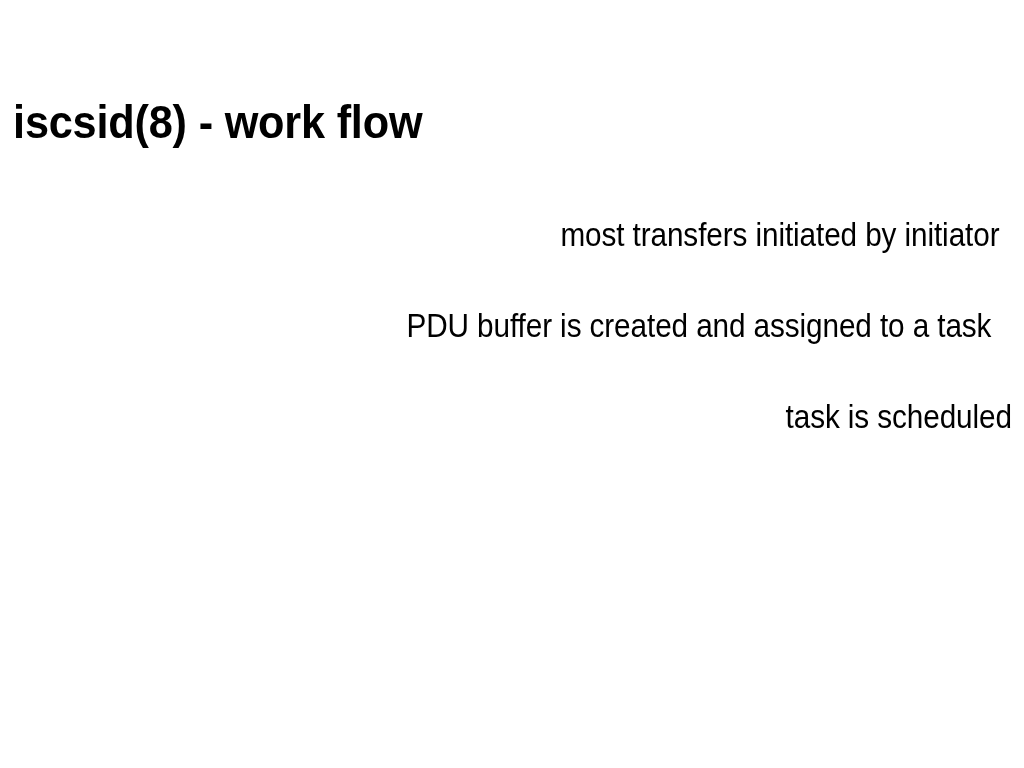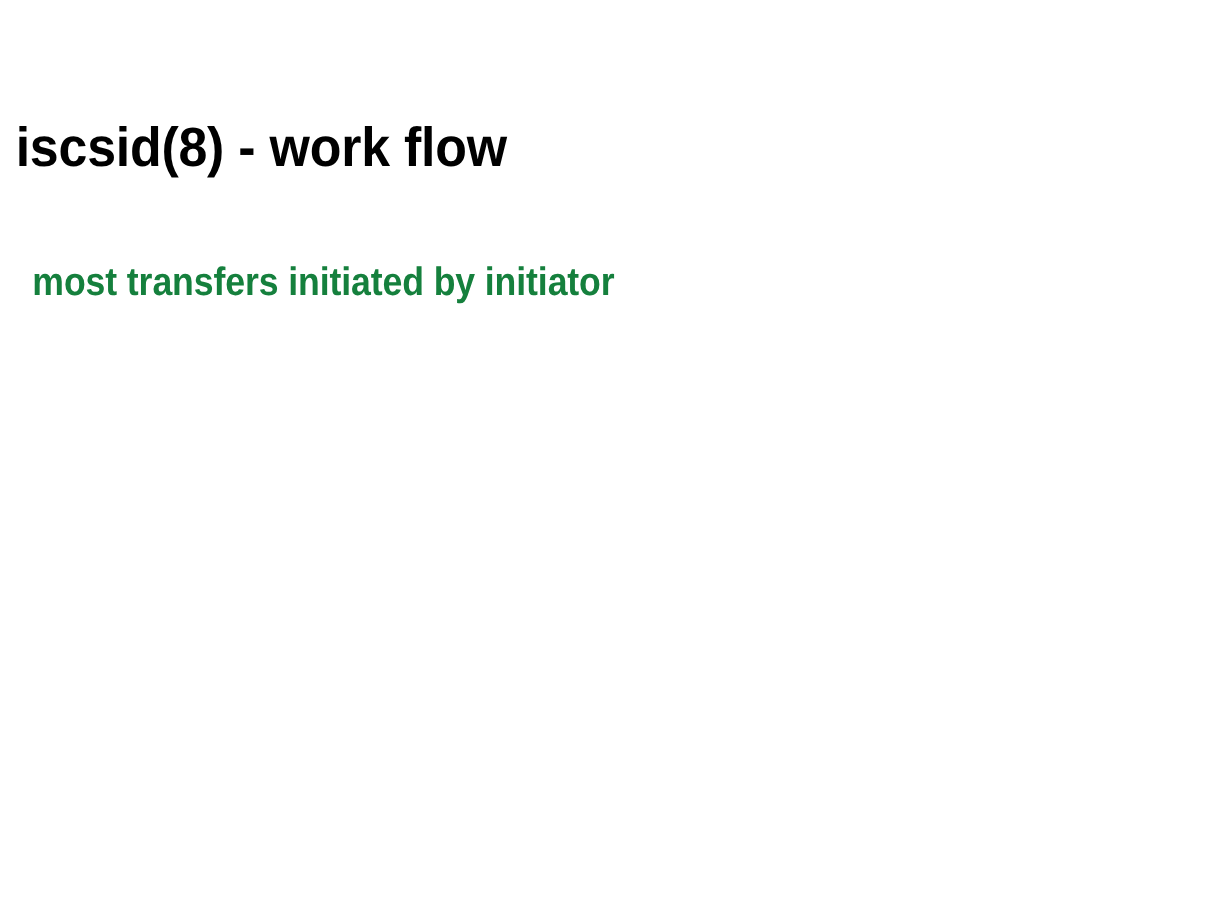--- a/index.html
+++ b/index.html
@@ -46,25 +46,25 @@
   
   .body-block {
     position: absolute;
     left: 0;
     top: 214px;
     width: 1024px;
   }
 
   .body-line {
     width: 1024px;
-    text-align: left;
-    color: #15803d;
+    text-align: right;
+    color: #000000;
     font-size: 33px;
     line-height: 41px;
-    font-weight: 700;
+    font-weight: 400;
     letter-spacing: -0.1px;
     white-space: nowrap;
     margin: 0 0 50px 0;
   }
   .body-line:last-child {
     margin-bottom: 0;
   }
   .body-line .b-inner {
     display: inline-block;
     transform: scaleX(0.90);
@@ -80,17 +80,23 @@
     <span class="t-inner">iscsid(8) - work flow</span>
   </div>
 
   <div class="body-block">
 
     <div class="body-line">
       <span class="b-inner">most transfers initiated by initiator</span>
     </div>
 
 
+    <div class="body-line">
+      <span class="b-inner">PDU buffer is created and assigned to a task</span>
+    </div>
 
+    <div class="body-line">
+      <span class="b-inner">task is scheduled</span>
+    </div>
 
   </div>
 
 </div>
 
 </body></html>

